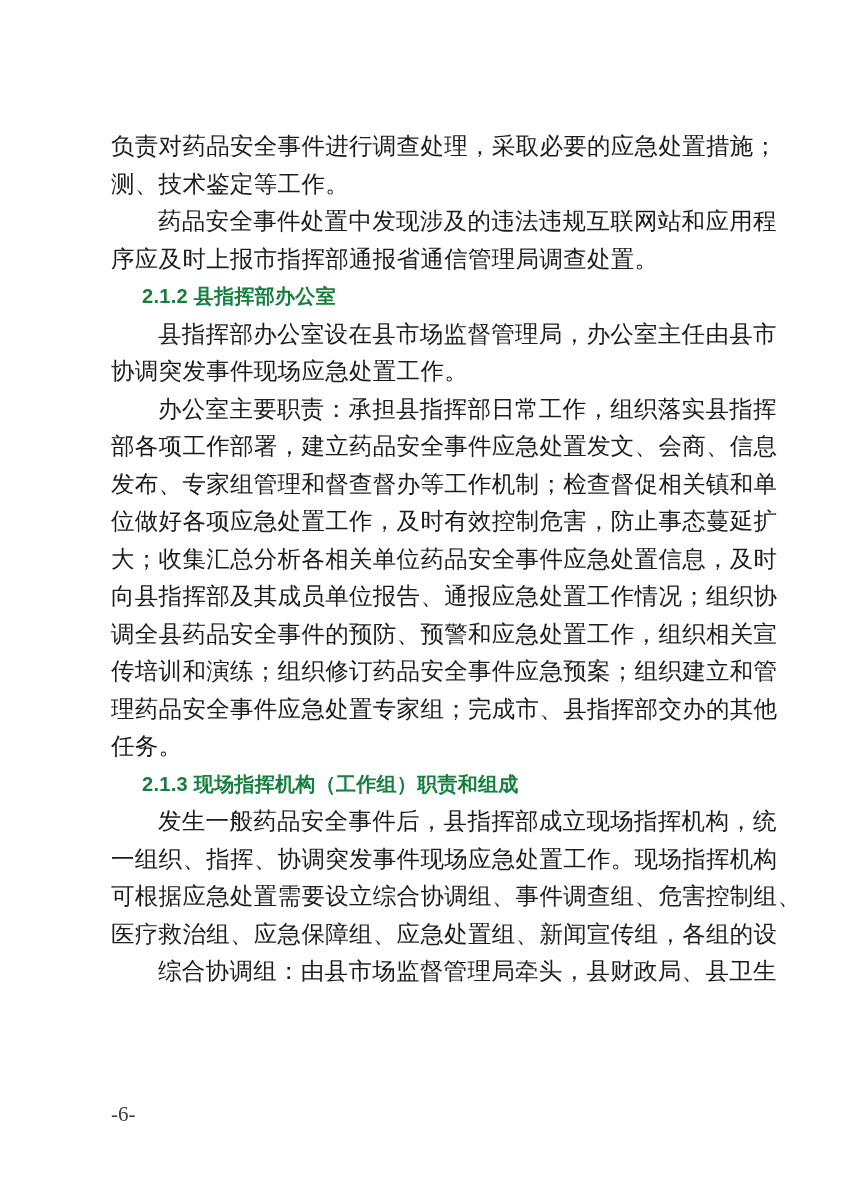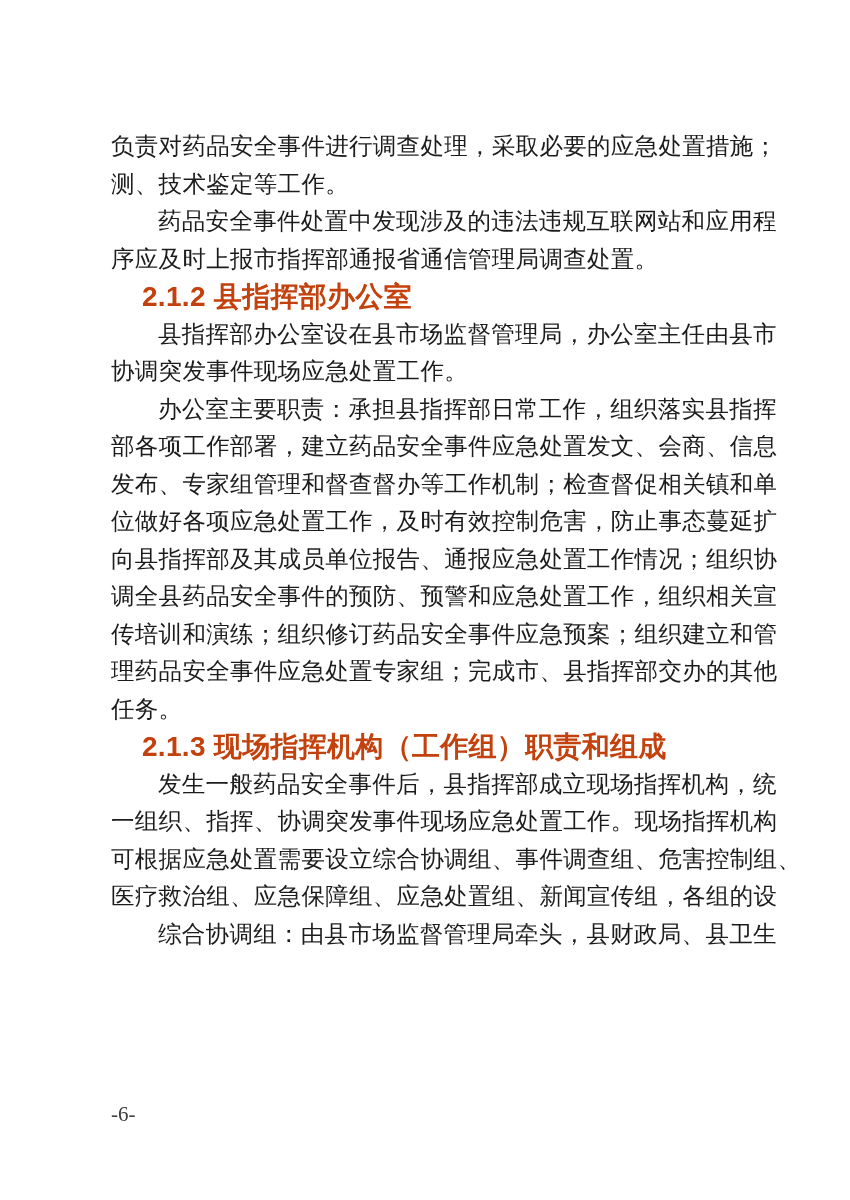--- a/index.html
+++ b/index.html
@@ -28,22 +28,22 @@
     white-space: nowrap;
     color: #1c1c1c;
     letter-spacing: 0.3px;
     font-family: "Liberation Serif", "DejaVu Serif", serif;
   }
   .line.indent {
     padding-left: 47px;
   }
   .line.heading {
     font-weight: bold;
-    color: #c2410c;
-    font-size: 28px;
+    color: #15803d;
+    font-size: 20px;
     padding-left: 31px;
     font-family: "Liberation Sans", "DejaVu Sans", sans-serif;
   }
   .page-number {
     position: absolute;
     left: 111px;
     top: 1101px;
     height: 26px;
     line-height: 26px;
     font-size: 21px;
@@ -60,20 +60,21 @@
       <div class="line">测、技术鉴定等工作。</div>
       <div class="line indent">药品安全事件处置中发现涉及的违法违规互联网站和应用程</div>
       <div class="line">序应及时上报市指挥部通报省通信管理局调查处置。</div>
       <div class="line heading">2.1.2 县指挥部办公室</div>
       <div class="line indent">县指挥部办公室设在县市场监督管理局，办公室主任由县市</div>
       <div class="line">协调突发事件现场应急处置工作。</div>
       <div class="line indent">办公室主要职责：承担县指挥部日常工作，组织落实县指挥</div>
       <div class="line">部各项工作部署，建立药品安全事件应急处置发文、会商、信息</div>
       <div class="line">发布、专家组管理和督查督办等工作机制；检查督促相关镇和单</div>
       <div class="line">位做好各项应急处置工作，及时有效控制危害，防止事态蔓延扩</div>
+      <div class="line">大；收集汇总分析各相关单位药品安全事件应急处置信息，及时</div>
       <div class="line">向县指挥部及其成员单位报告、通报应急处置工作情况；组织协</div>
       <div class="line">调全县药品安全事件的预防、预警和应急处置工作，组织相关宣</div>
       <div class="line">传培训和演练；组织修订药品安全事件应急预案；组织建立和管</div>
       <div class="line">理药品安全事件应急处置专家组；完成市、县指挥部交办的其他</div>
       <div class="line">任务。</div>
       <div class="line heading">2.1.3 现场指挥机构（工作组）职责和组成</div>
       <div class="line indent">发生一般药品安全事件后，县指挥部成立现场指挥机构，统</div>
       <div class="line">一组织、指挥、协调突发事件现场应急处置工作。现场指挥机构</div>
       <div class="line">可根据应急处置需要设立综合协调组、事件调查组、危害控制组、</div>
       <div class="line">医疗救治组、应急保障组、应急处置组、新闻宣传组，各组的设</div>

